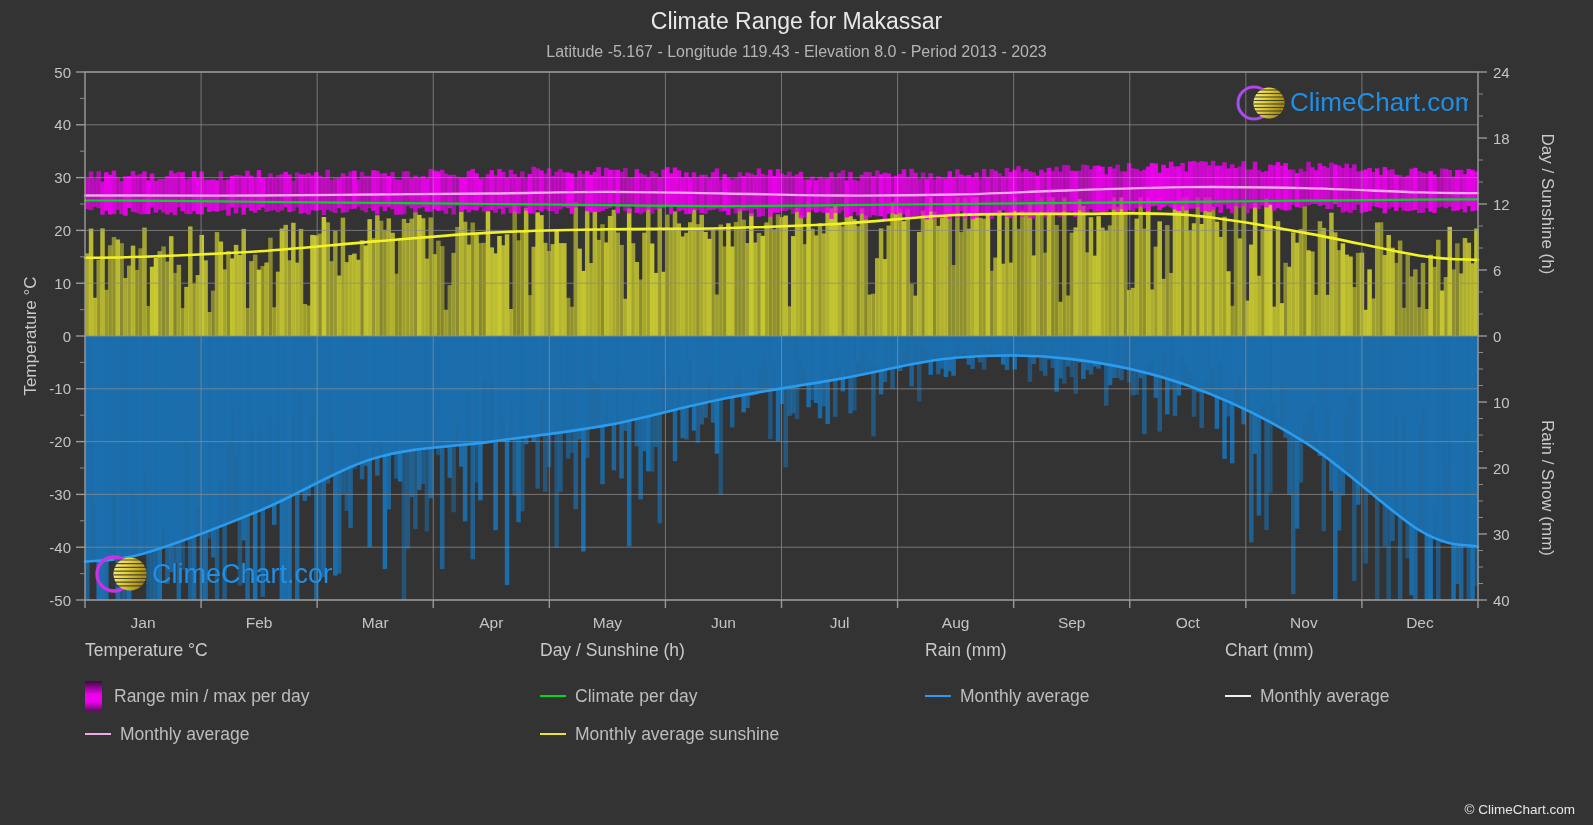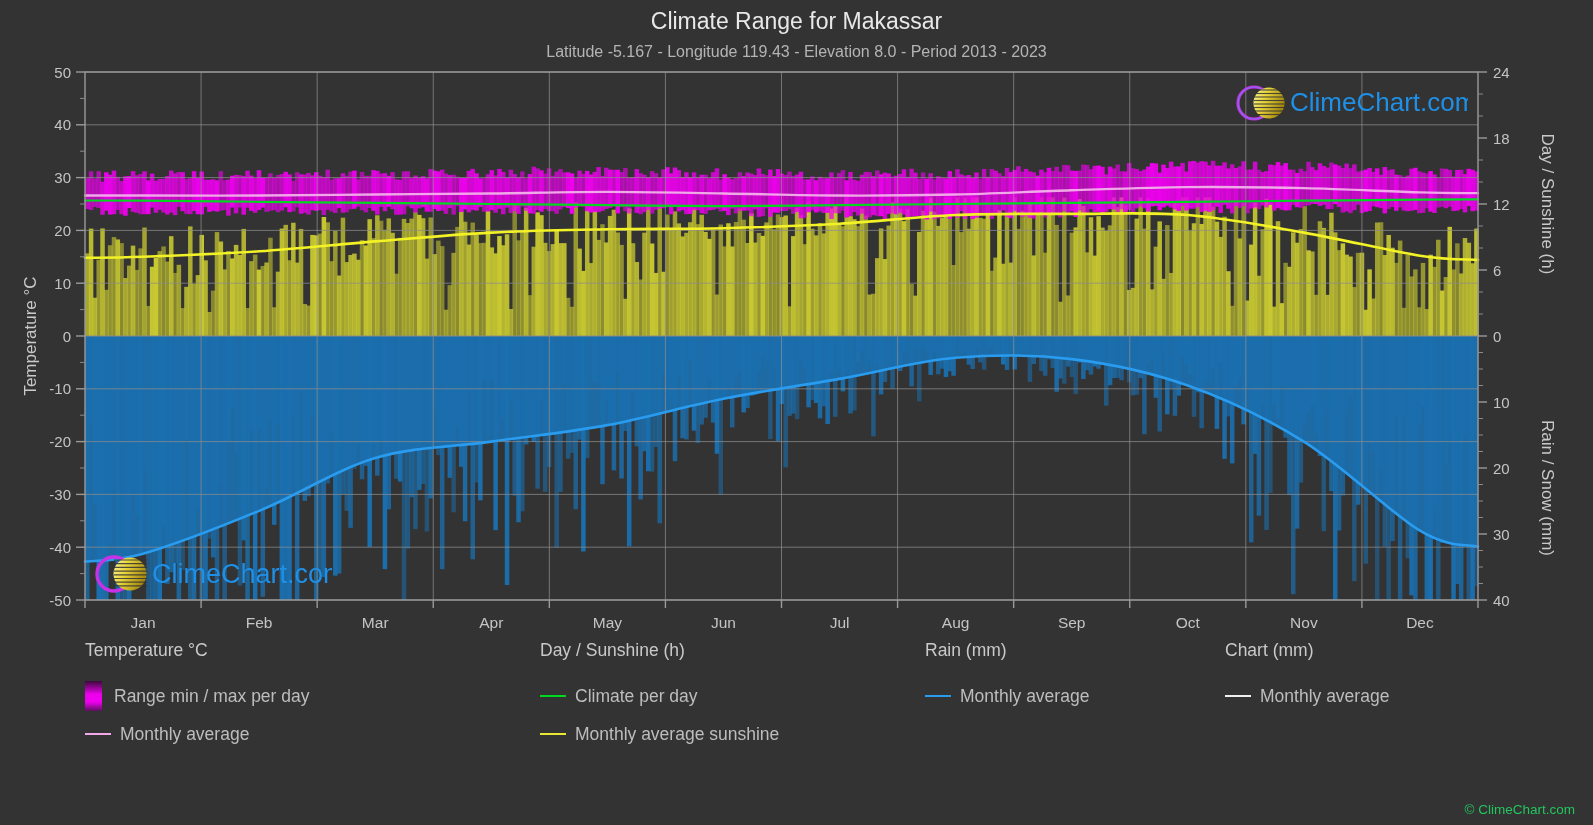--- a/index.html
+++ b/index.html
@@ -32,21 +32,21 @@
     position:absolute; left:0; top:640px; width:1593px; height:185px;
   }
   .legcol { position:absolute; top:0; }
   .legtitle { font-size:17.5px; color:#c9c9c9; margin-bottom:16px; white-space:nowrap; }
   .legrow { display:flex; align-items:center; height:38px; white-space:nowrap; }
   .legtext { font-size:17.5px; color:#bdbdbd; }
   .swatch-box { width:17px; height:30px; margin-right:12px; flex:0 0 auto; }
   .swatch-line { width:26px; height:0; border-top:2px solid #888; margin:0 9px 0 0; flex:0 0 auto; }
   #copyright {
     position:absolute; right:18px; bottom:8px;
-    font-size:13.5px; color:#22c55e;margin-top:40px;
+    font-size:13.5px; color:#e5e5e5;margin-top:40px;
   }
 
   
   .logo { position:absolute; display:flex; align-items:center;text-align:right; }
 </style>
 </head>
 <body>
 
 <div id="title">Climate Range for Makassar</div>
 <div id="subtitle">Latitude -5.167 - Longitude 119.43 - Elevation 8.0 - Period 2013 - 2023</div>

